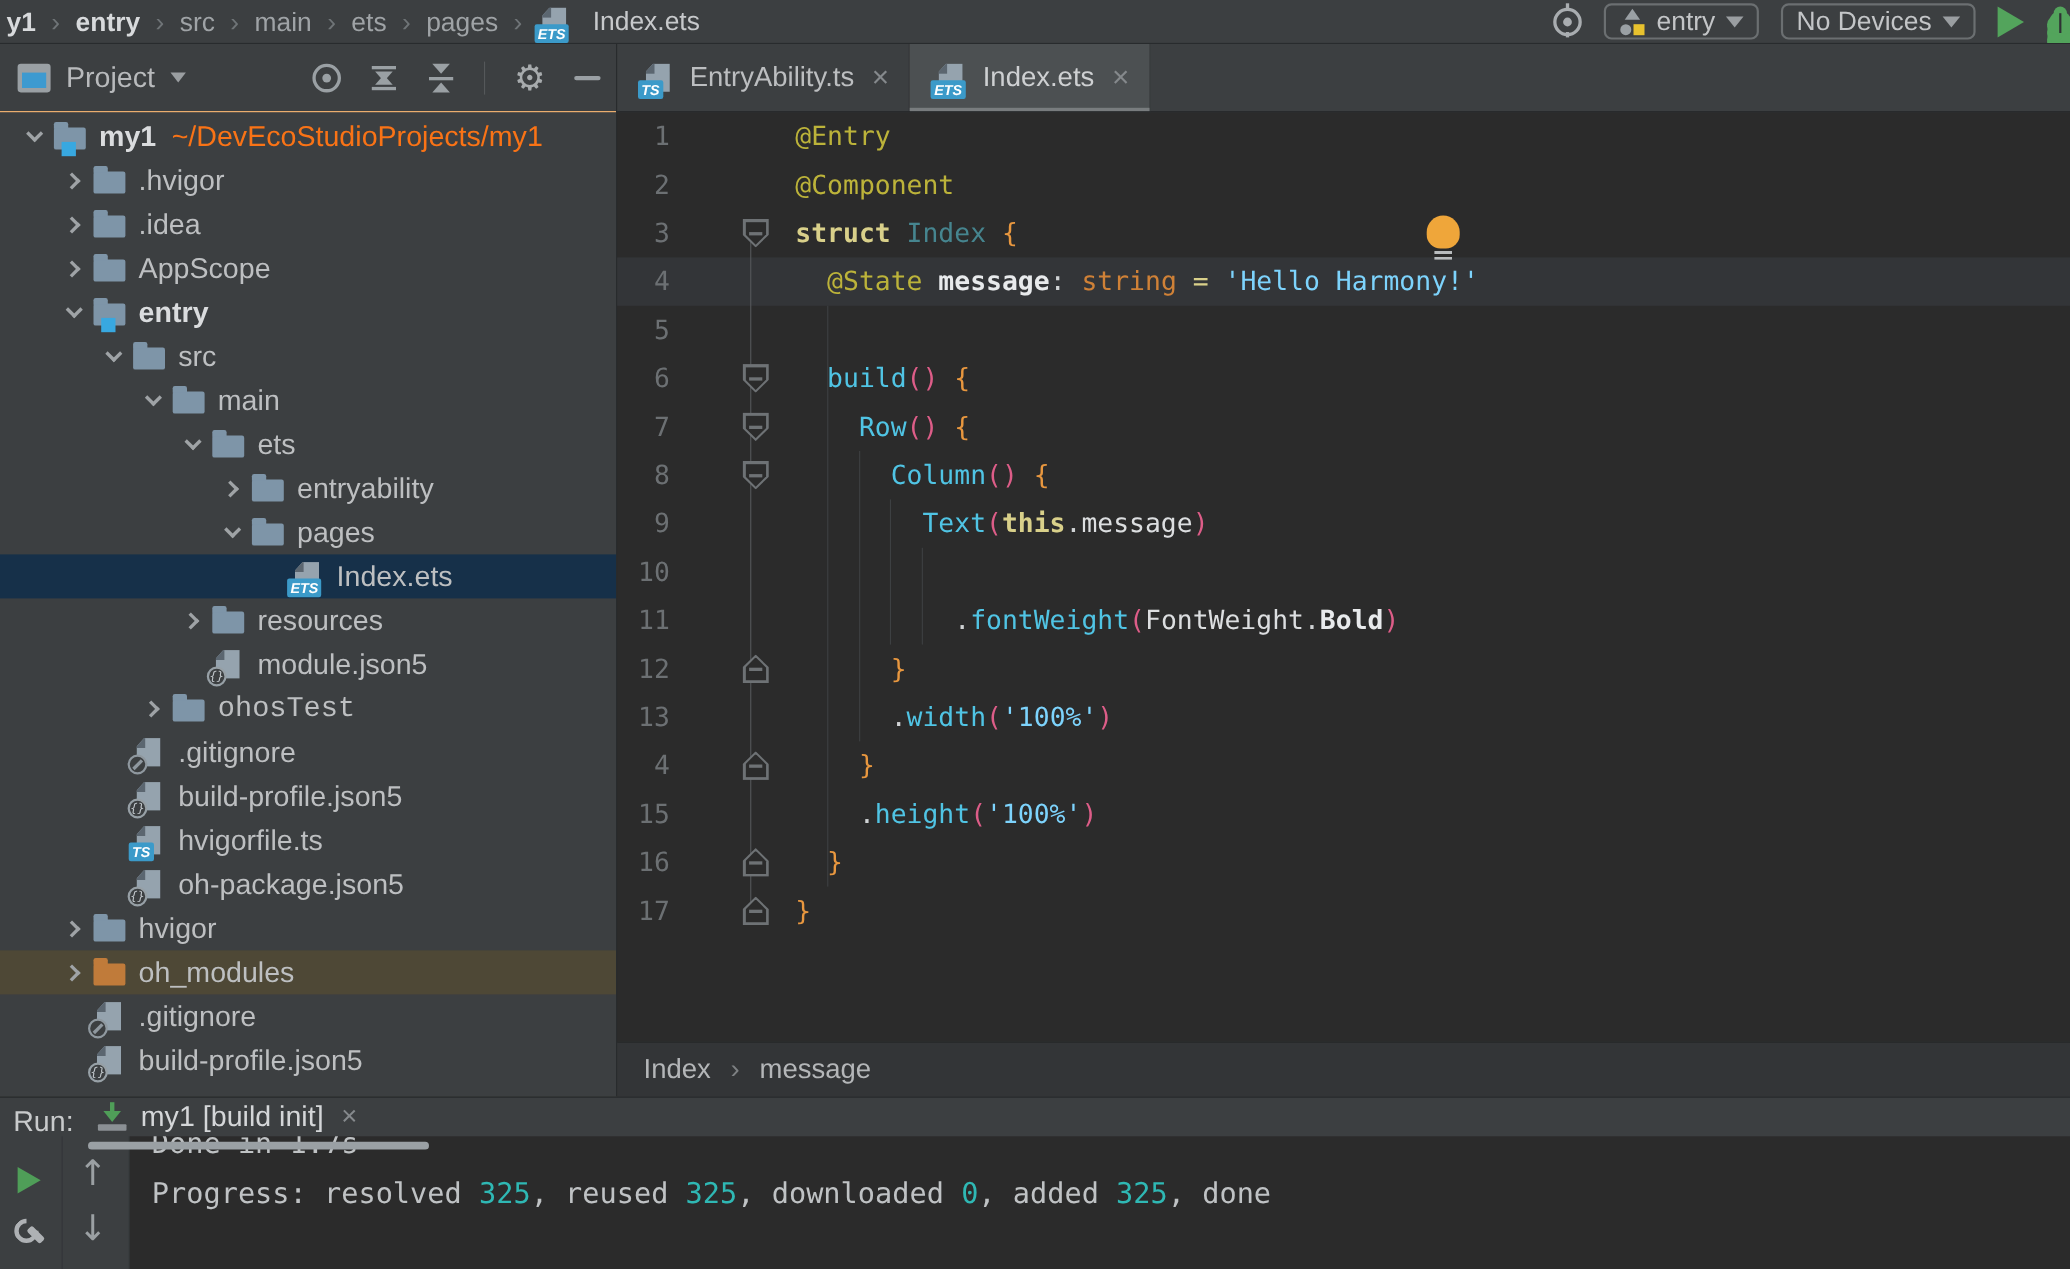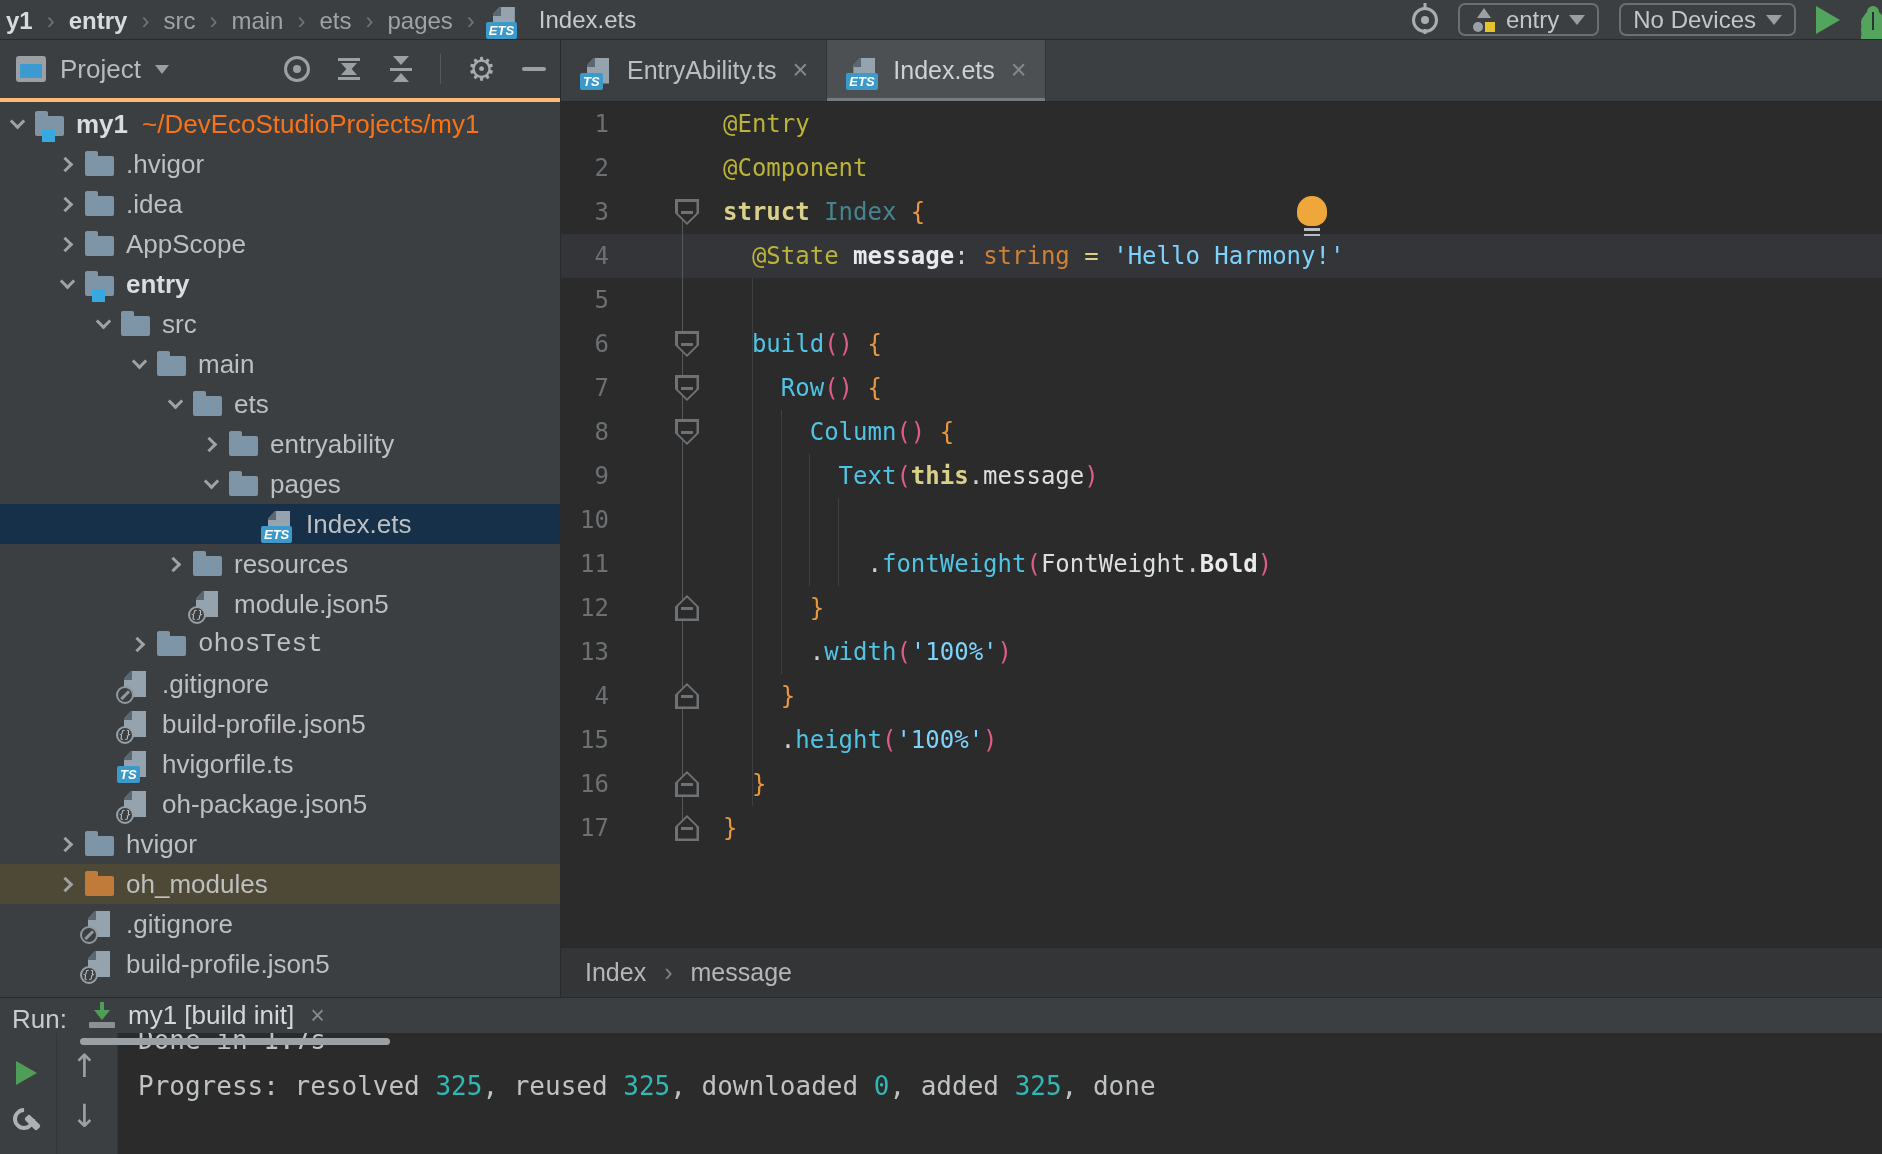--- a/index.html
+++ b/index.html
@@ -40,21 +40,21 @@
                   width:12px; height:8px; background:#53a45c; border-radius:6px 6px 0 0; }
   .bug-ic .body::after { content:""; position:absolute; left:50%; top:2px; transform:translateX(-50%);
                   width:2px; height:18px; background:#2f3234; }
 
   .main { display:flex; height:957px; }
 
   
   .left-panel { width:561px; background:#3c3f41; border-right:1px solid #282b2d; flex:none;
                 display:flex; flex-direction:column; overflow:hidden; }
   .panel-header { height:62px; display:flex; align-items:center; padding:0 14px 0 16px;
-                  border-bottom:4px solid #fdba74; }
+                  border-bottom:1px solid #fdba74; }
   .proj-ic { width:30px; height:26px; background:#9aa0a4; border-radius:3px; position:relative; margin-right:14px; }
   .proj-ic::after { content:""; position:absolute; left:4px; right:4px; top:8px; bottom:4px; background:#3d9ad0; }
   .panel-title { color:#b8babc; font-size:26px; margin-right:14px; }
   .panel-header .caret-down { border-left-width:7px; border-right-width:7px; border-top-width:9px; }
   .ph-icons { margin-left:auto; display:flex; align-items:center; gap:26px; }
   .ph-sep { width:1px; height:30px; background:#55585a; }
   .crosshair-ic { width:26px; height:26px; border:3px solid #9aa0a4; border-radius:50%; position:relative; }
   .crosshair-ic::before { content:""; position:absolute; left:50%; top:50%; transform:translate(-50%,-50%);
                           width:8px; height:8px; border-radius:50%; background:#9aa0a4; }
   .expcol { width:26px; height:26px; position:relative; }
@@ -231,21 +231,21 @@
           <i class="tri" style="top:0; border-top:9px solid #9aa0a4;"></i>
           <i class="bar" style="top:12px"></i>
           <i class="tri" style="bottom:0; border-bottom:9px solid #9aa0a4;"></i>
         </span>
         <span class="ph-sep"></span>
         <span class="gear-ic">⚙</span>
         <span class="minus-ic"></span>
       </div>
     </div>
     <div class="tree" id="tree">
-        <div class="tree-row" style="padding-left: 0;">
+        <div class="tree-row" style="padding-left: 14px;">
           <span class="chev open">
             <i></i>
           </span>
           <span class="tree-ic">
             <i class="folder-body"></i>
             <i class="mod-badge"></i>
           </span>
           <span class="lbl bold">my1</span>
           <span class="path">~/DevEcoStudioProjects/my1</span>
         </div>

